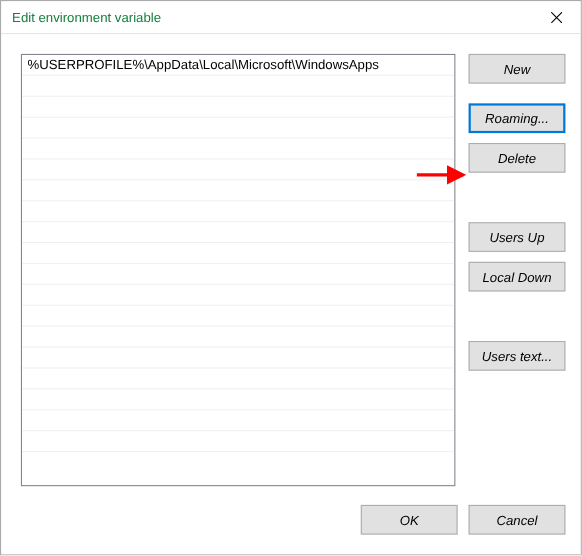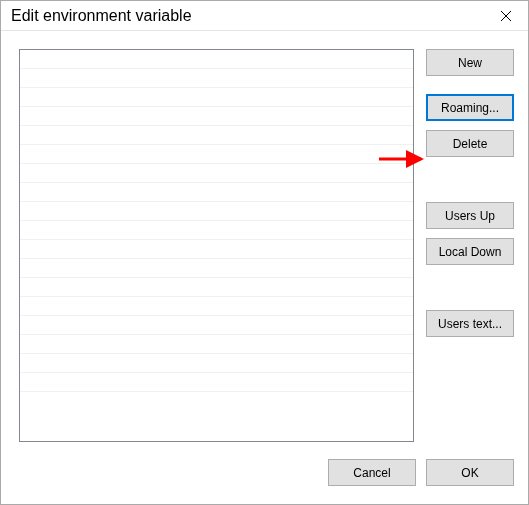--- a/index.html
+++ b/index.html
@@ -25,22 +25,22 @@
     }
     .titlebar {
       height: 30px;
       display: flex;
       align-items: center;
       justify-content: space-between;
       border-bottom: 1px solid #e5e5e5;
       padding-left: 10px;
     }
     .titlebar-title {
-      font-size: 16px;
-      color: #000000;
+      font-size: 12px;
+      color: #15803d;
     }
     .close-btn {
       width: 45px;
       height: 29px;
       display: flex;
       align-items: center;
       justify-content: center;
       cursor: pointer;
     }
     .close-btn svg {
@@ -83,20 +83,21 @@
     .btn {
       width: 88px;
       height: 27px;
       background: #e1e1e1;
       border: 1px solid #adadad;
       font-family: inherit;
       font-size: 12px;
       color: #000;
       cursor: pointer;
       text-align: center;
+      font-style: italic;
     }
     .btn.highlighted {
       border: 2px solid #0078d7;
       background: #e1e1e1;
     }
     .gap-sm {
       height: 9px;
     }
     .gap-lg {
       height: 45px;
@@ -123,20 +124,21 @@
     <div class="close-btn">
       <svg viewBox="0 0 10 10">
         <line x1="0" y1="0" x2="10" y2="10" stroke="#000" stroke-width="1"></line>
         <line x1="10" y1="0" x2="0" y2="10" stroke="#000" stroke-width="1"></line>
       </svg>
     </div>
   </div>
 
   <div class="content">
     <div class="listbox">
+      <div class="list-item">%USERPROFILE%\AppData\Local\Microsoft\WindowsApps</div>
       <div class="empty-row"></div>
       <div class="empty-row"></div>
       <div class="empty-row"></div>
       <div class="empty-row"></div>
       <div class="empty-row"></div>
       <div class="empty-row"></div>
       <div class="empty-row"></div>
       <div class="empty-row"></div>
       <div class="empty-row"></div>
       <div class="empty-row"></div>
@@ -169,16 +171,16 @@
       <defs>
         <marker id="arrowhead" markerWidth="6" markerHeight="6" refX="5" refY="3" orient="auto">
           <polygon points="0 0, 6 3, 0 6" fill="#ff0000"></polygon>
         </marker>
       </defs>
       <line x1="2" y1="10" x2="44" y2="10" stroke="#ff0000" stroke-width="3" marker-end="url(#arrowhead)"></line>
     </svg>
   </div>
 
   <div class="bottom-bar">
+    <button class="btn">OK</button>
     <button class="btn">Cancel</button>
-    <button class="btn">OK</button>
   </div>
 </div>
 
 </body></html>

